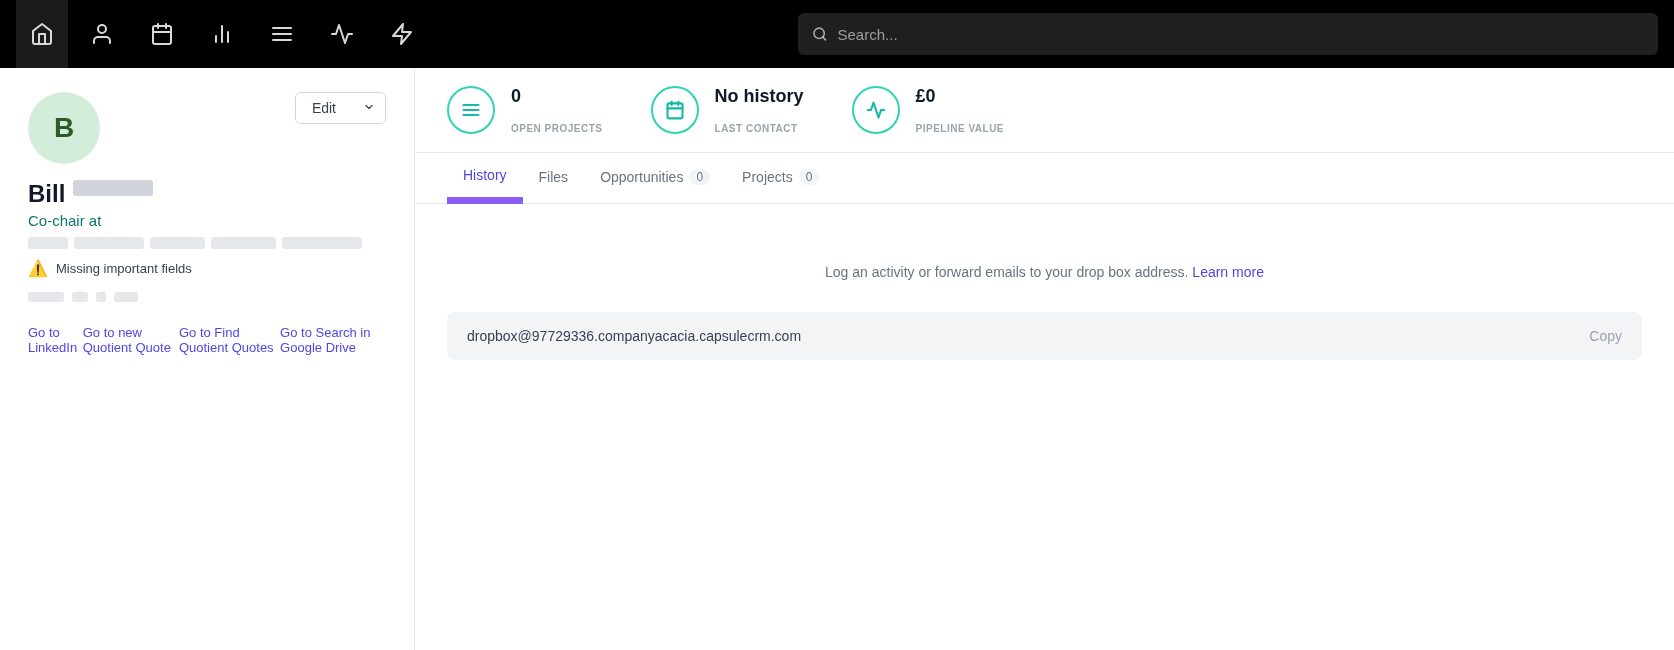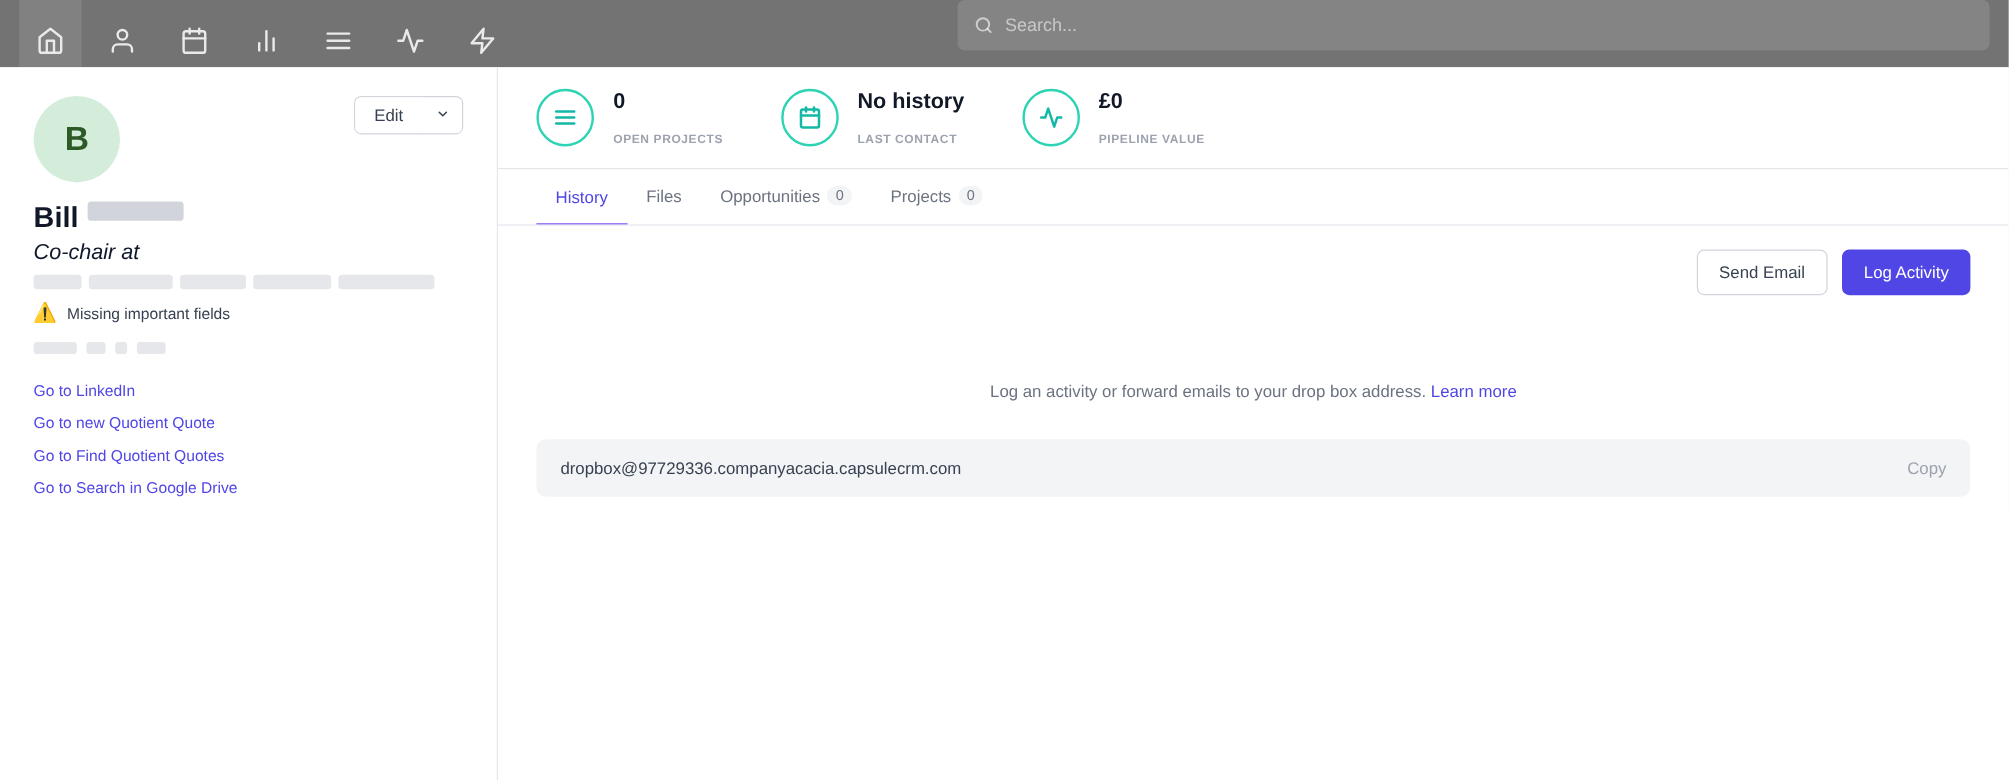--- a/index.html
+++ b/index.html
@@ -1,23 +1,23 @@
 <!DOCTYPE html>
 <html><head>
   <meta charset="utf-8">
   <style>
     * { box-sizing: border-box; margin: 0; padding: 0; }
     body { font-family: -apple-system, BlinkMacSystemFont, 'Segoe UI', sans-serif; background: #f5f5f5; display: flex; flex-direction: column; height: 650px; width: 1674px; overflow: hidden; }
 
     
     .top-nav {
-      background: #737373;
-      height: 56px;
-      display: flex;
-      align-items: flex-start;
+      background: #000000;
+      height: 68px;
+      display: flex;
+      align-items: center;
       padding: 0 16px;
       gap: 8px;
       flex-shrink: 0;
     }
     .nav-icon-btn {
       width: 52px;
       height: 68px;
       display: flex;
       align-items: center;
       justify-content: center;
@@ -123,24 +123,23 @@
     .name-redacted {
       display: inline-block;
       width: 80px;
       height: 16px;
       background: #d1d5db;
       border-radius: 3px;
       vertical-align: middle;
     }
 
     .contact-role {
-      font-size: 18px;
-      color: #0f172a;
+      font-size: 15px;
+      color: #0f766e;
       margin-bottom: 8px;
-      font-style: italic;
     }
 
     .redacted-line {
       display: flex;
       gap: 6px;
       margin-bottom: 10px;
     }
     .redacted-block {
       display: inline-block;
       height: 12px;
@@ -171,21 +170,21 @@
 
     .sidebar-redacted-row {
       display: flex;
       align-items: center;
       gap: 8px;
       margin-bottom: 18px;
     }
 
     .sidebar-links {
       display: flex;
-      flex-direction: column;
+      flex-direction: row;
       gap: 2px;
     }
     .sidebar-link {
       color: #4f46e5;
       font-size: 13px;
       cursor: pointer;
       text-decoration: none;
       padding: 5px 0;
     }
 
@@ -255,21 +254,21 @@
       color: #6b7280;
       cursor: pointer;
       border-bottom: 3px solid transparent;
       display: flex;
       align-items: center;
       gap: 6px;
       margin-bottom: -1px;
     }
     .tab-item.active {
       color: #4f46e5;
-      border-bottom: 1px solid #8b5cf6;
+      border-bottom: 7px solid #8b5cf6;
     }
     .tab-badge {
       background: #f3f4f6;
       color: #6b7280;
       border-radius: 10px;
       padding: 1px 7px;
       font-size: 12px;
       font-weight: 500;
     }
 
@@ -519,24 +518,20 @@
         <span>Opportunities</span>
         <span class="tab-badge">0</span>
       </div>
       <div class="tab-item">
         <span>Projects</span>
         <span class="tab-badge">0</span>
       </div>
     </div>
 
     <div class="history-content">
-      <div class="action-bar">
-        <button class="btn-send-email">Send Email</button>
-        <button class="btn-log-activity">Log Activity</button>
-      </div>
 
       <div class="empty-history">
         <div class="empty-subtitle">
           <span>Log an activity or forward emails to your drop box address.</span>
           <a>Learn more</a>
         </div>
       </div>
 
       <div class="dropbox-row">
         <span class="dropbox-email">dropbox@97729336.companyacacia.capsulecrm.com</span>

